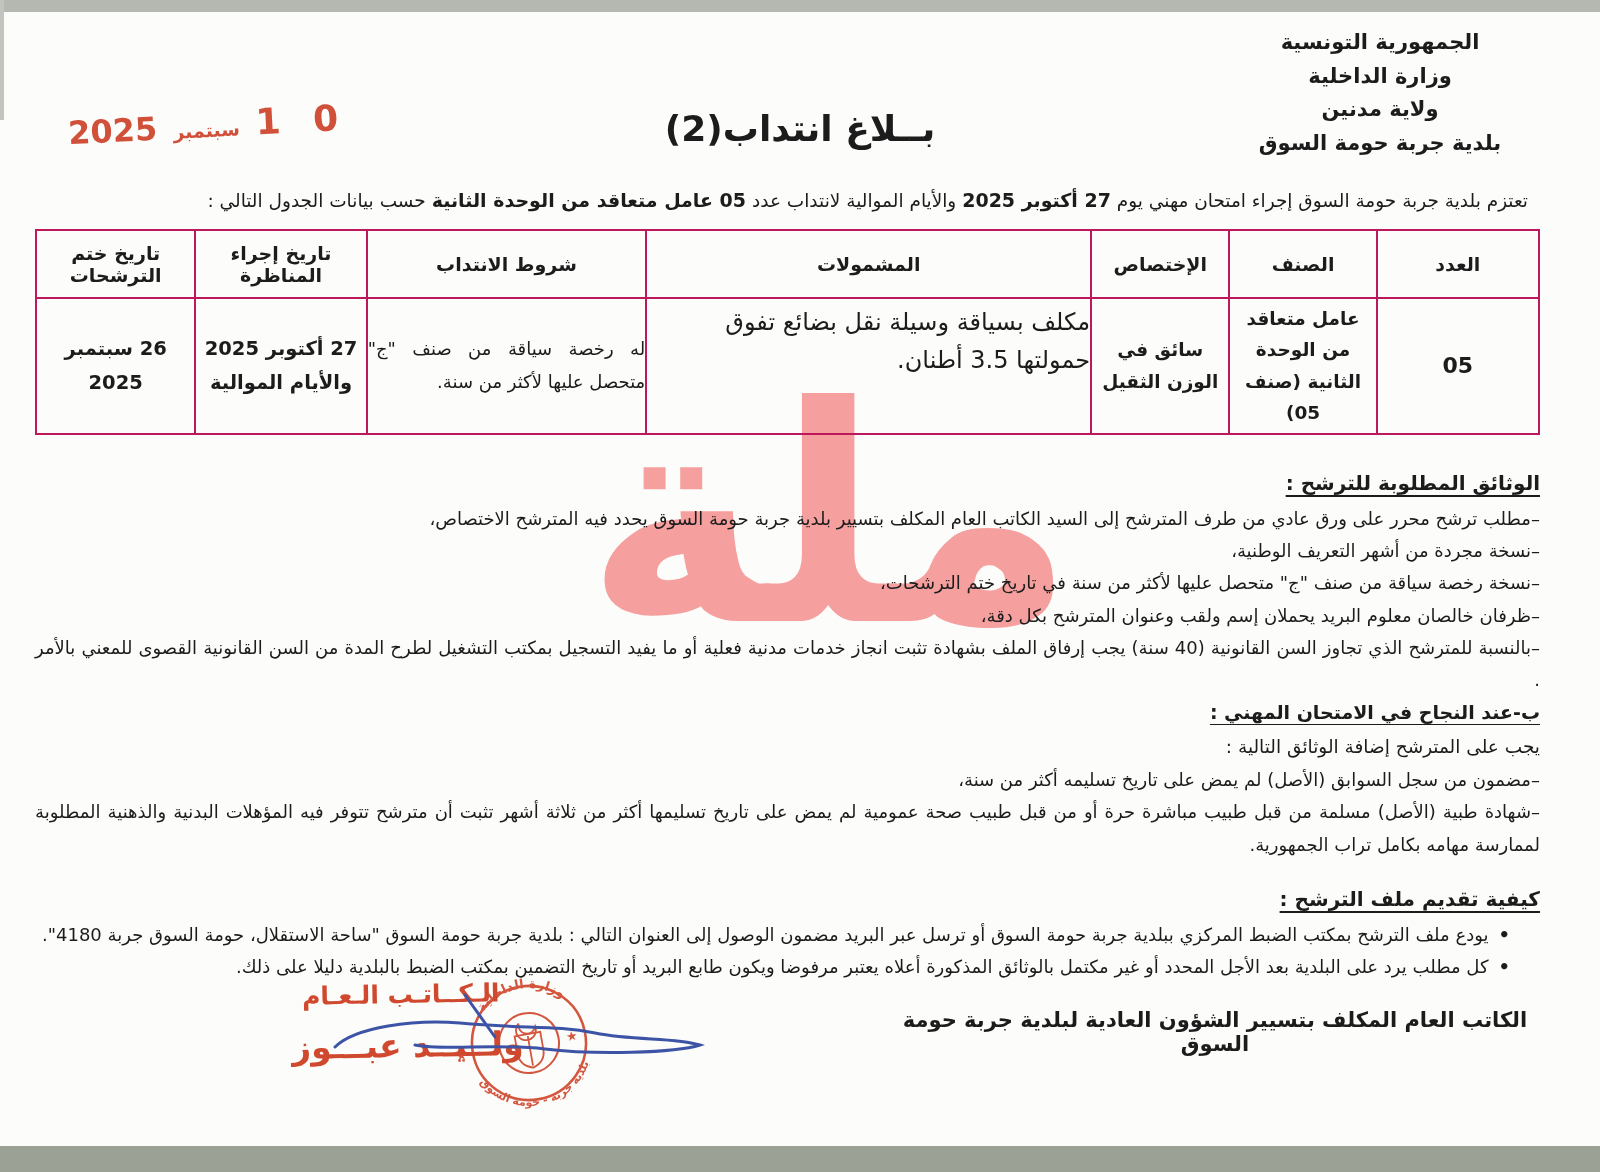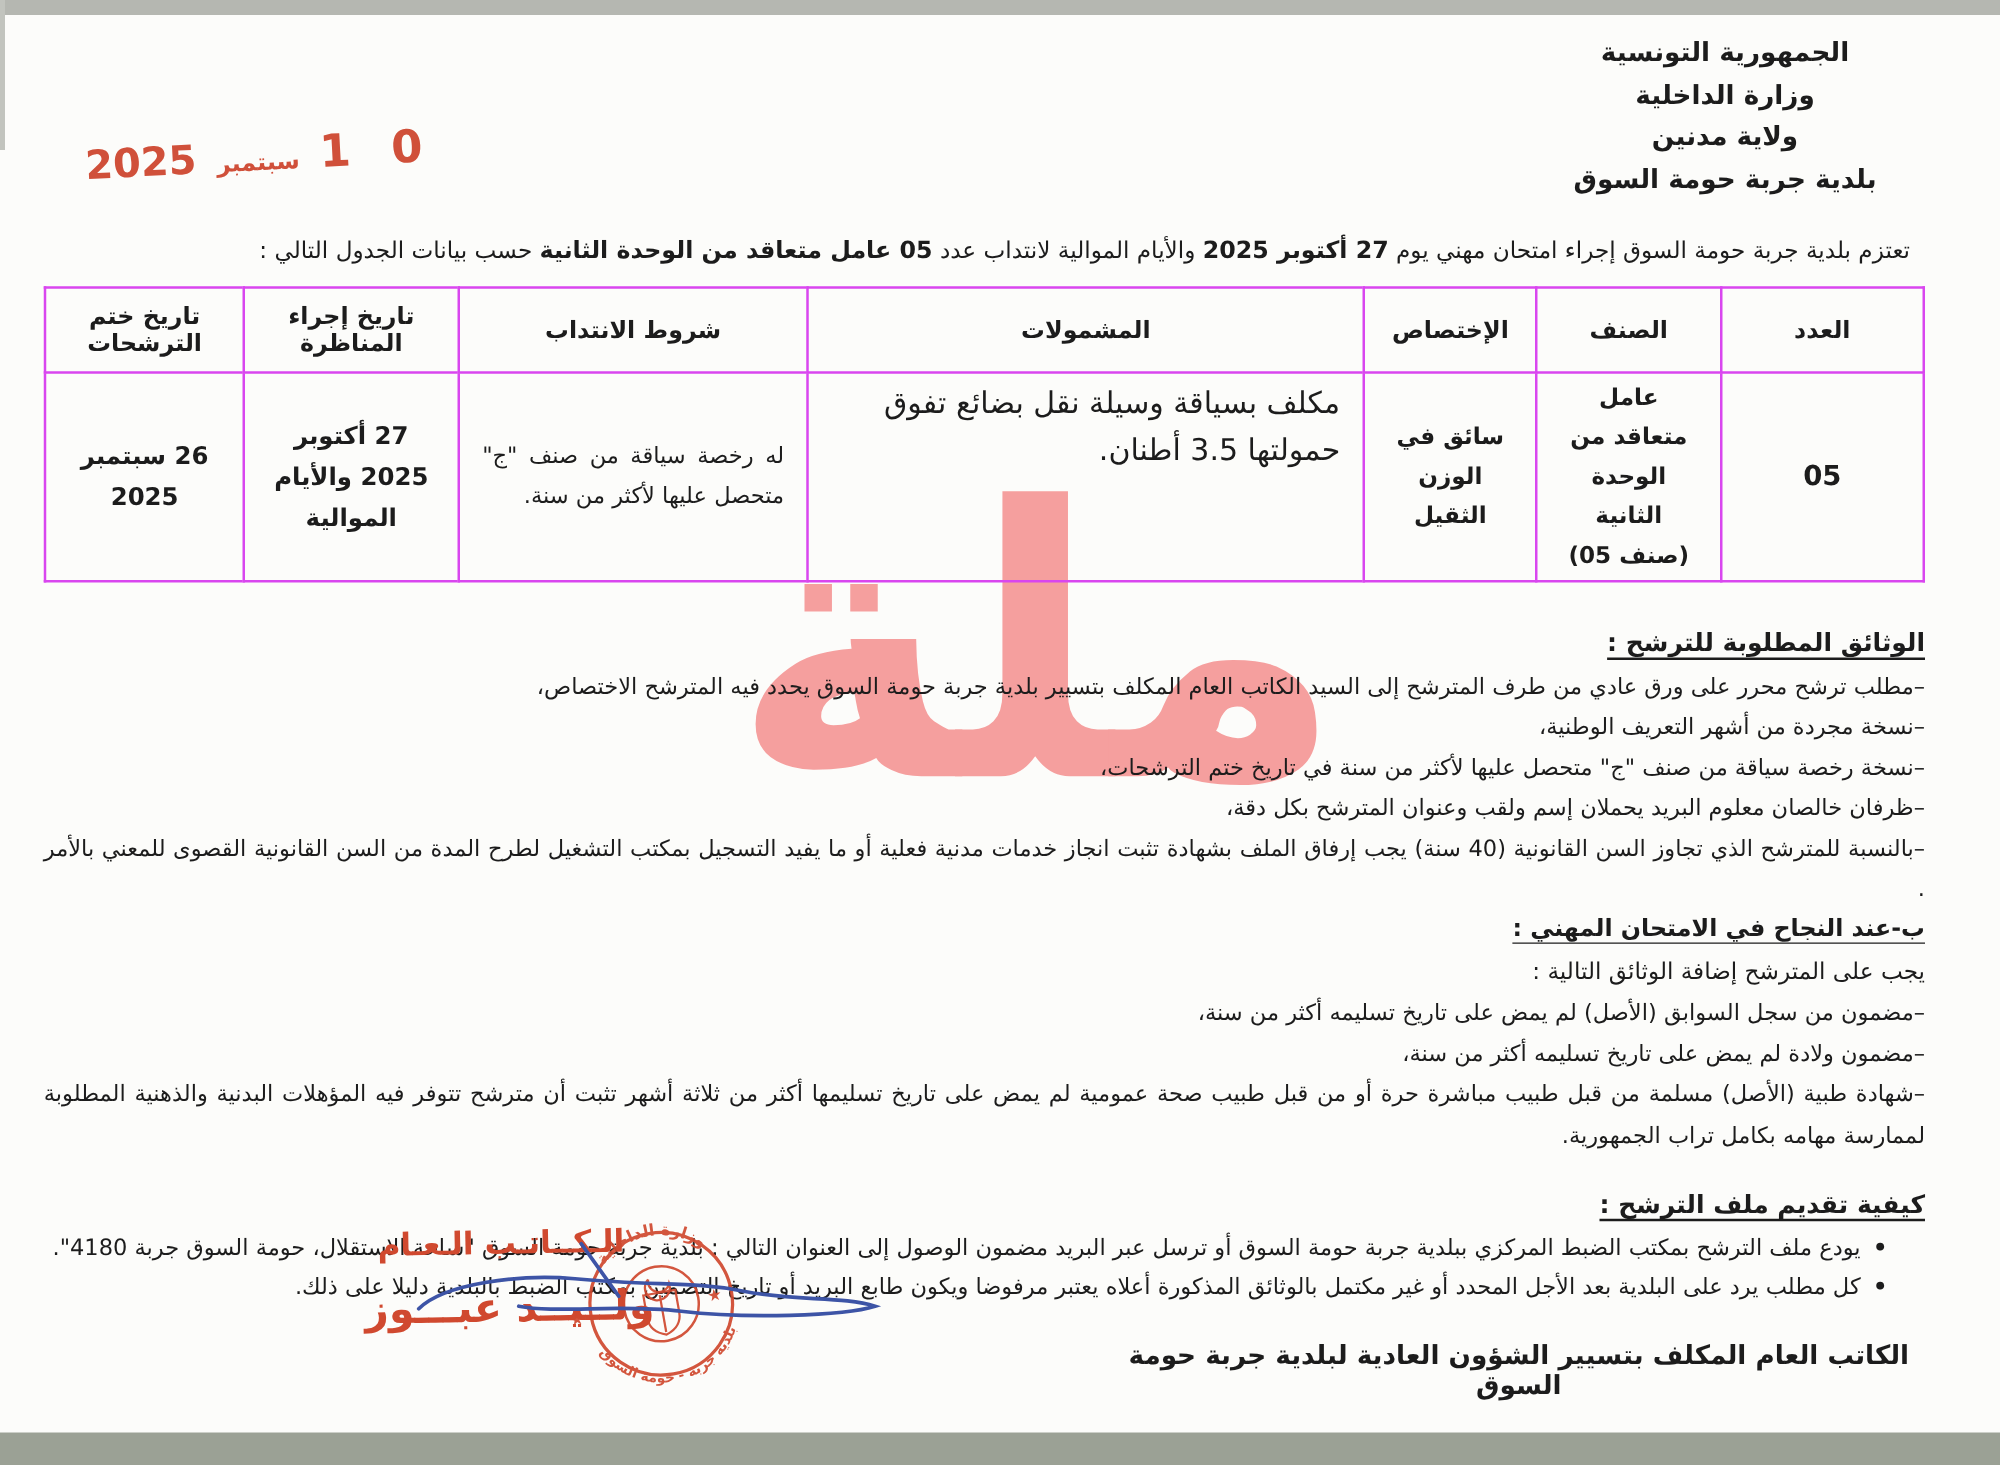--- a/index.html
+++ b/index.html
@@ -47,21 +47,21 @@
   .flow{padding:186px 60px 0 35px;position:relative;}
 
   .intro{font-size:18.5px;line-height:1.5;margin:0 12px 12px 0;text-align:right;}
   .intro b{font-size:19px;}
 
   table.main{
     width:100%;border-collapse:collapse;margin:14px 0 36px;
     background:transparent;
   }
   table.main th,table.main td{
-    border:2px solid #d946ef;padding:4px 18px;
+    border:2px solid #be185d;padding:4px 0;
   }
   table.main th{font-size:19px;font-weight:bold;height:58px;text-align:center;}
   td.c-count{font-size:22px;font-weight:bold;text-align:center;}
   td.c-cat{font-size:18.5px;font-weight:bold;text-align:center;line-height:1.7;}
   td.c-spec{font-size:18.5px;font-weight:bold;text-align:center;line-height:1.7;}
   td.c-duties{font-size:24px;vertical-align:top;text-align:right;line-height:1.6;height:100px;}
   td.c-cond{font-size:18px;text-align:justify;line-height:1.8;}
   td.c-exam,td.c-deadline{font-size:19.5px;font-weight:bold;text-align:center;line-height:1.7;}
 
   .sec-title{
@@ -116,20 +116,21 @@
       <div>ولاية مدنين</div>
       <div>بلدية جربة حومة السوق</div>
     </div>
 
     <div class="date-stamp">
       <span class="d-day">0 1</span>
       <span class="d-month">سبتمبر</span>
       <span class="d-year">2025</span>
     </div>
 
+    <div class="doc-title">بــلاغ انتداب(2)</div>
 
     <div class="flow">
 
       <p class="intro"><span>تعتزم بلدية جربة حومة السوق إجراء امتحان مهني يوم </span><b>27 أكتوبر 2025</b><span> والأيام الموالية لانتداب عدد </span><b>05 عامل متعاقد من الوحدة الثانية</b><span> حسب بيانات الجدول التالي :</span></p>
 
       <table class="main">
         <colgroup>
           <col style="width:10.8%">
             <col style="width:9.8%">
             <col style="width:9.2%">
@@ -165,21 +166,20 @@
       <div class="sec-title">الوثائق المطلوبة للترشح :</div>
       <div class="doc-line">–مطلب ترشح محرر على ورق عادي من طرف المترشح إلى السيد الكاتب العام المكلف بتسيير بلدية جربة حومة السوق يحدد فيه المترشح الاختصاص،</div>
       <div class="doc-line">–نسخة مجردة من أشهر التعريف الوطنية،</div>
       <div class="doc-line">–نسخة رخصة سياقة من صنف "ج" متحصل عليها لأكثر من سنة في تاريخ ختم الترشحات،</div>
       <div class="doc-line">–ظرفان خالصان معلوم البريد يحملان إسم ولقب وعنوان المترشح بكل دقة،</div>
       <div class="doc-line">–بالنسبة للمترشح الذي تجاوز السن القانونية (40 سنة) يجب إرفاق الملف بشهادة تثبت انجاز خدمات مدنية فعلية أو ما يفيد التسجيل بمكتب التشغيل لطرح المدة من السن القانونية القصوى للمعني بالأمر .</div>
 
       <div class="sub-title">ب-عند النجاح في الامتحان المهني :</div>
       <div class="plain-line">يجب على المترشح إضافة الوثائق التالية :</div>
       <div class="doc-line">–مضمون من سجل السوابق (الأصل) لم يمض على تاريخ تسليمه أكثر من سنة،</div>
-      <div class="doc-line">–مضمون ولادة لم يمض على تاريخ تسليمه أكثر من سنة،</div>
       <div class="doc-line">–شهادة طبية (الأصل) مسلمة من قبل طبيب مباشرة حرة أو من قبل طبيب صحة عمومية لم يمض على تاريخ تسليمها أكثر من ثلاثة أشهر تثبت أن مترشح تتوفر فيه المؤهلات البدنية والذهنية المطلوبة لممارسة مهامه بكامل تراب الجمهورية.</div>
 
       <div class="sec-title">كيفية تقديم ملف الترشح :</div>
       <div class="bullet-line">
         <span class="bullet">•</span>
         <span>يودع ملف الترشح بمكتب الضبط المركزي ببلدية جربة حومة السوق أو ترسل عبر البريد مضمون الوصول إلى العنوان التالي : بلدية جربة حومة السوق "ساحة الاستقلال، حومة السوق جربة 4180".</span>
       </div>
       <div class="bullet-line">
         <span class="bullet">•</span>
         <span>كل مطلب يرد على البلدية بعد الأجل المحدد أو غير مكتمل بالوثائق المذكورة أعلاه يعتبر مرفوضا ويكون طابع البريد أو تاريخ التضمين بمكتب الضبط بالبلدية دليلا على ذلك.</span>

